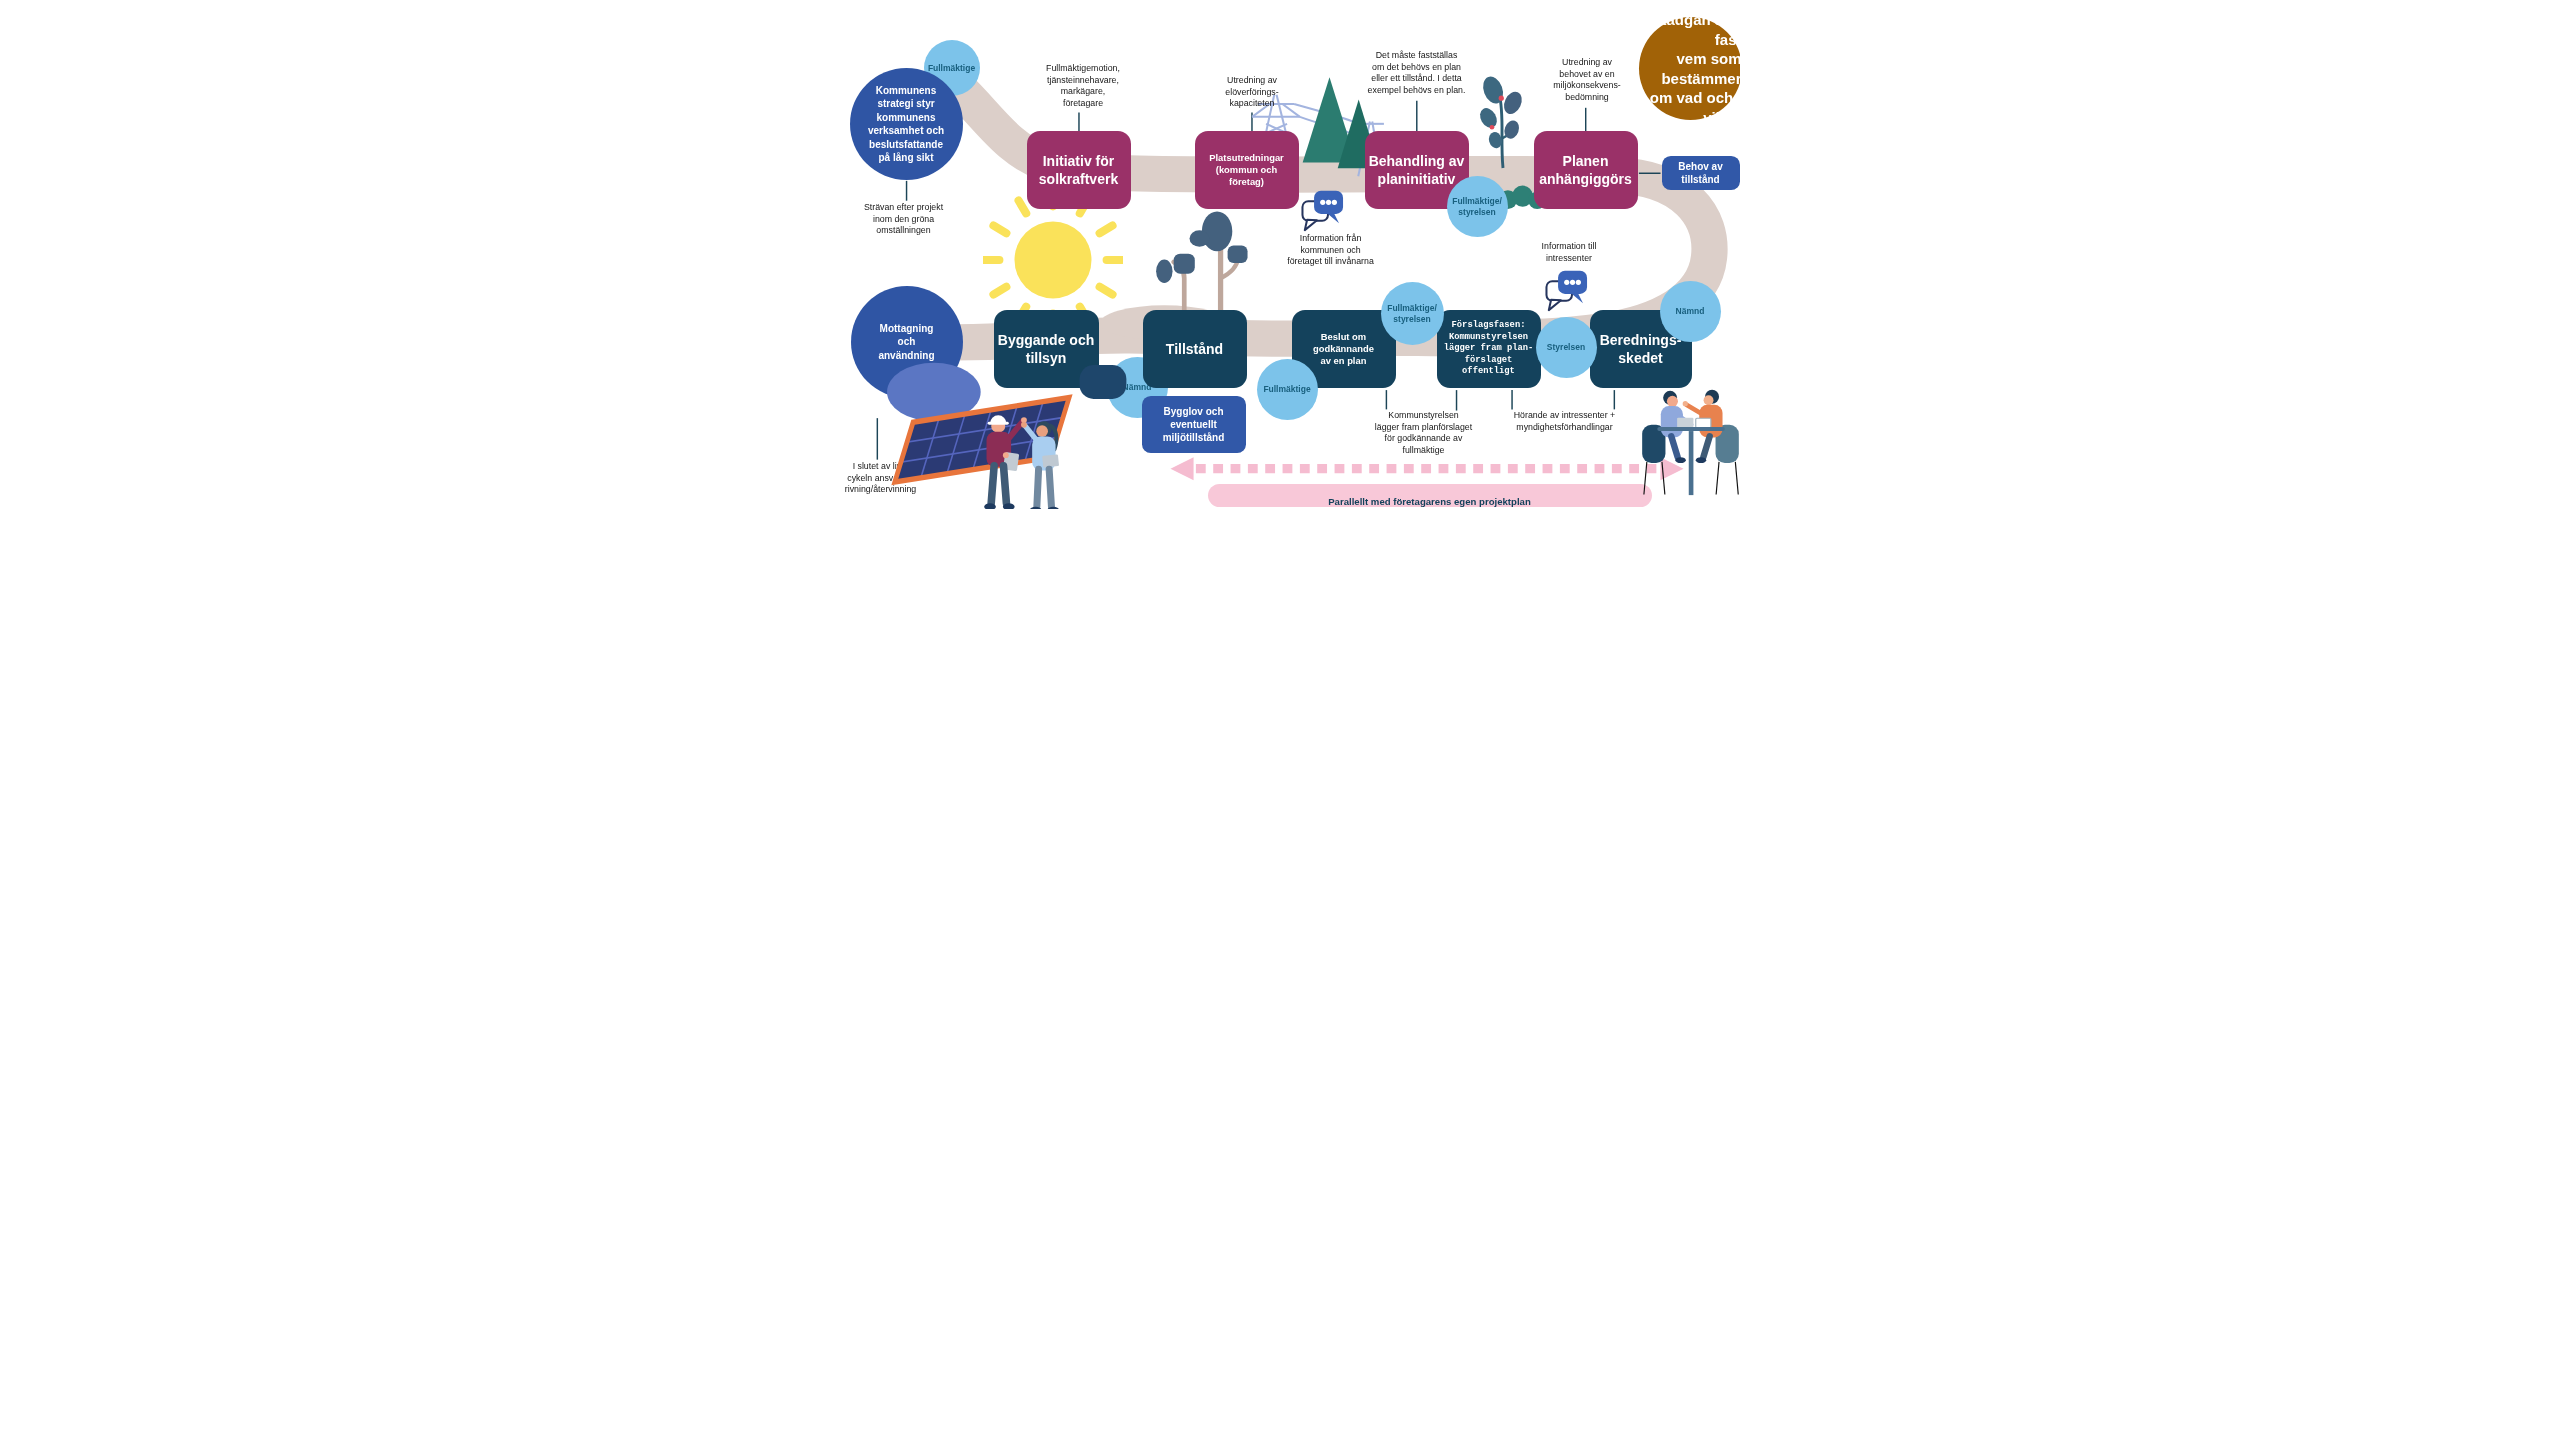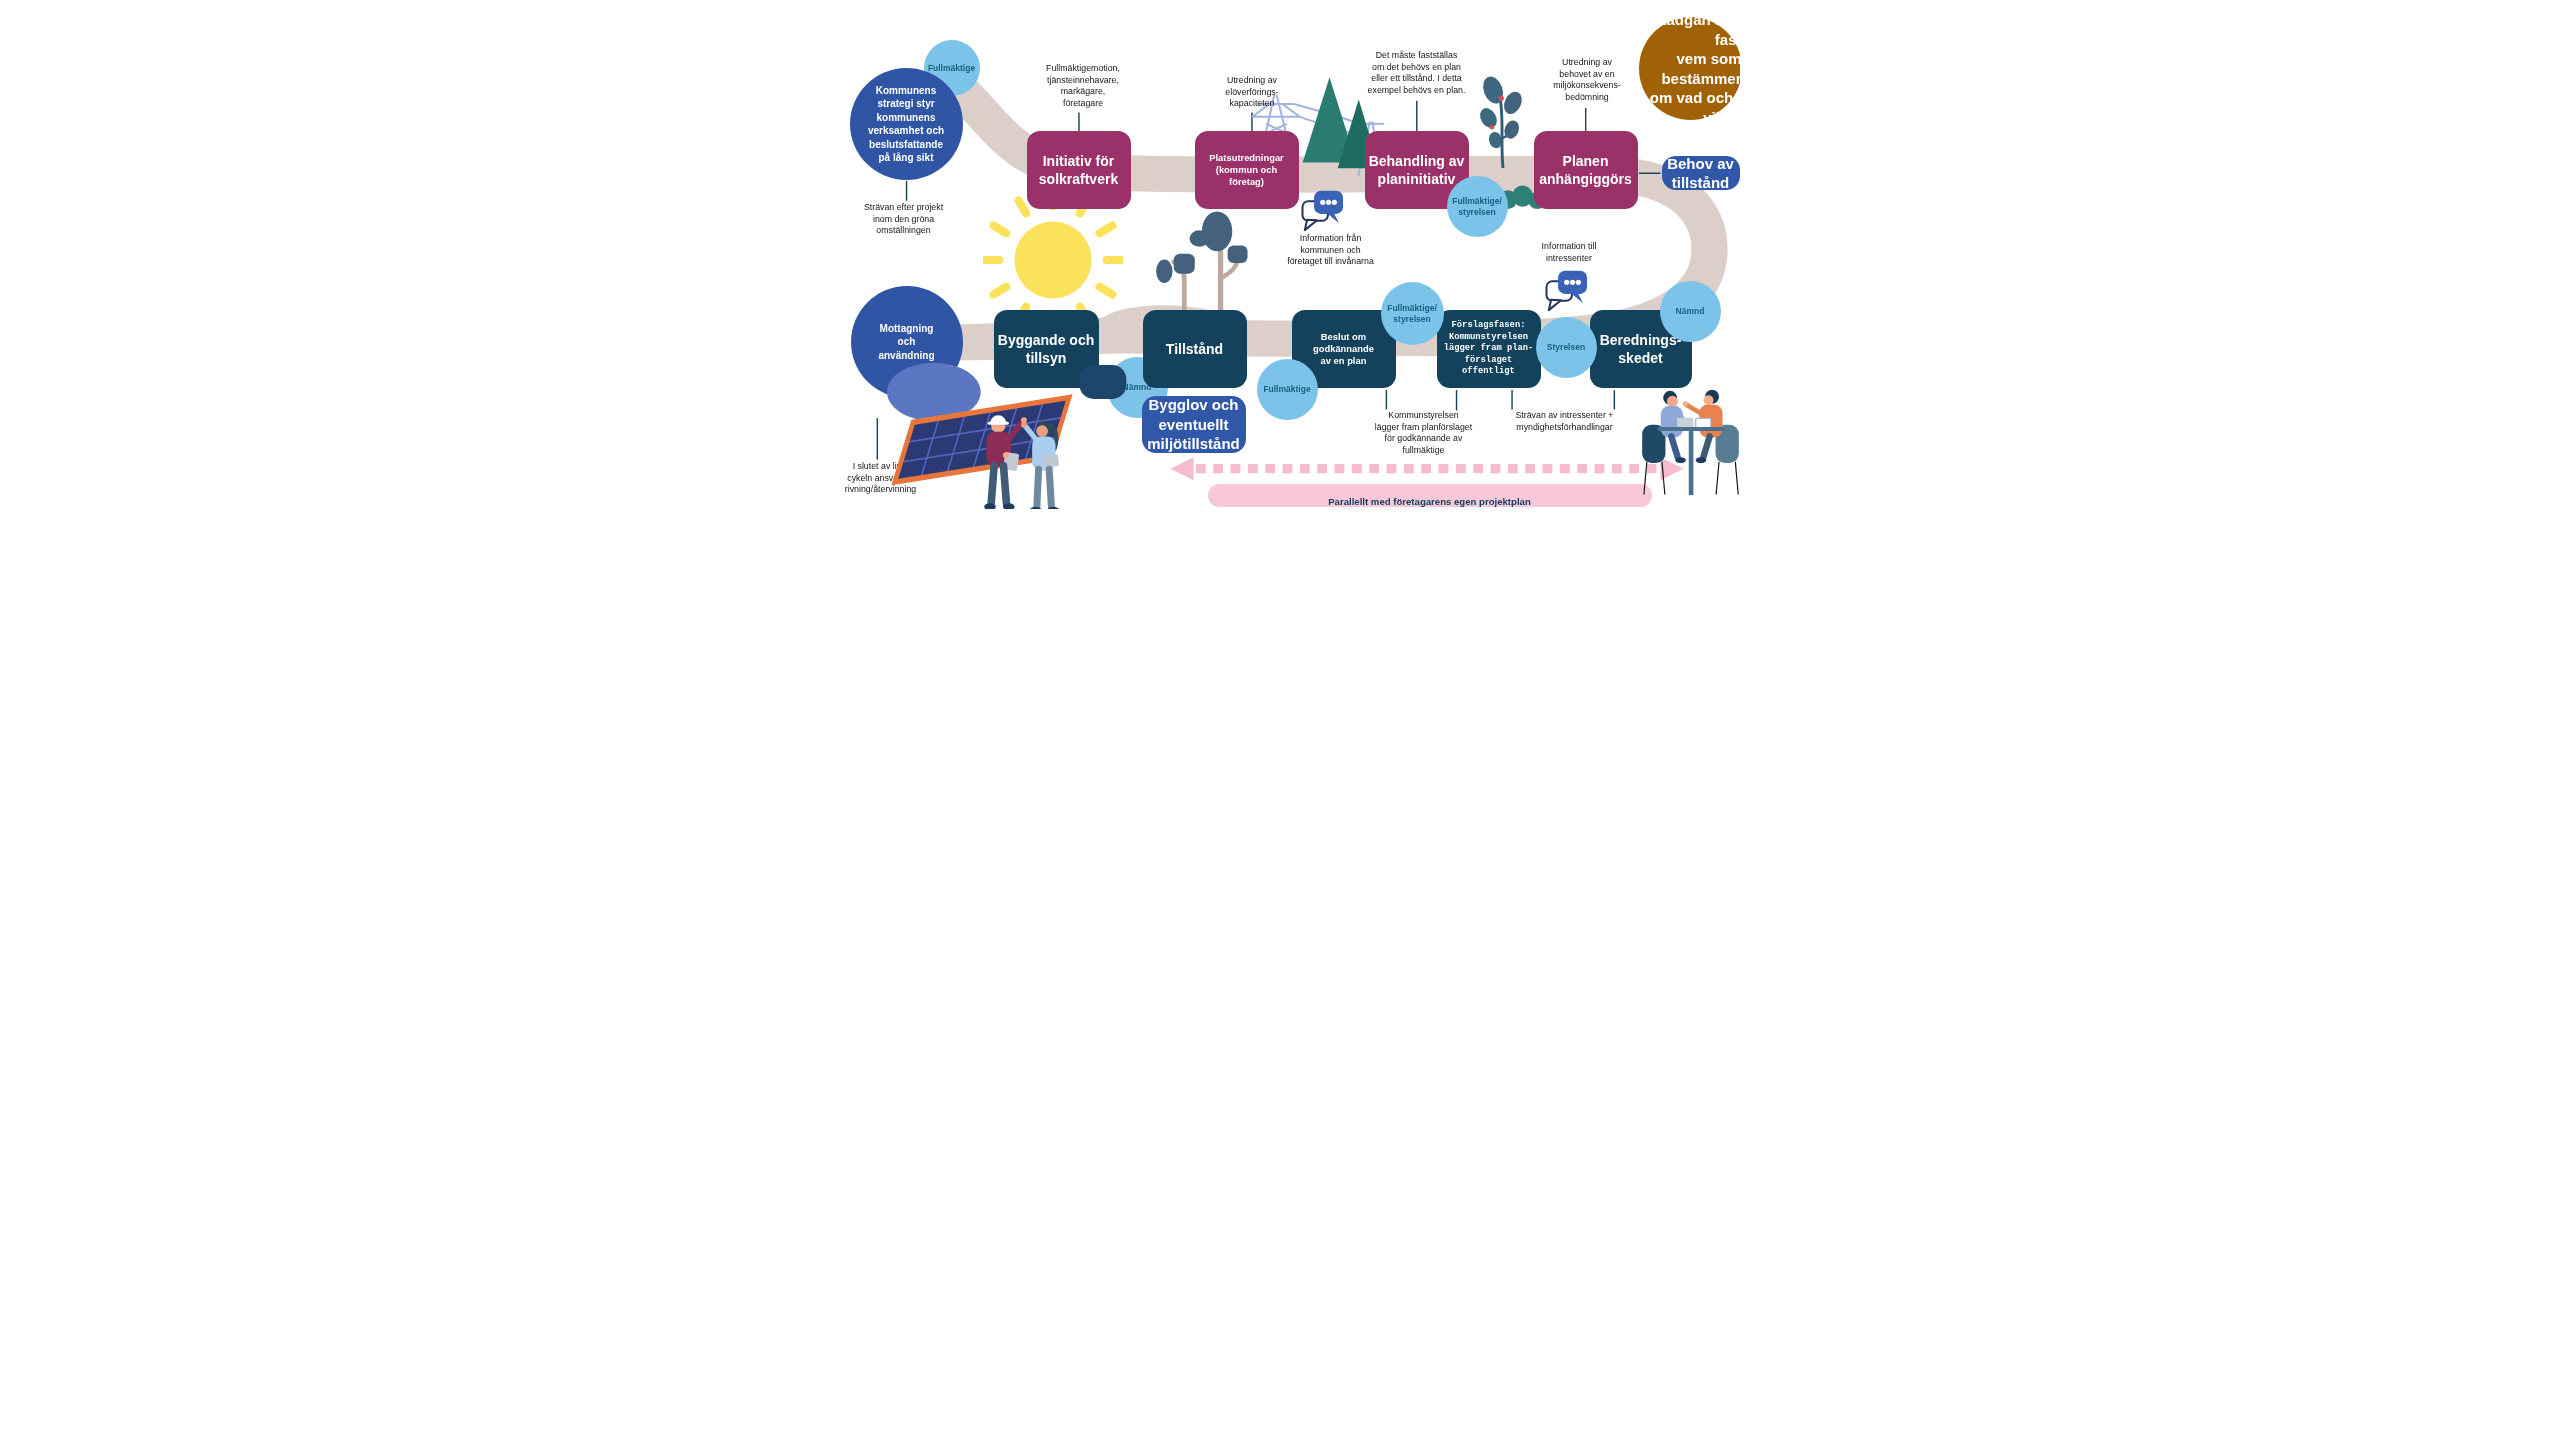--- a/index.html
+++ b/index.html
@@ -8,21 +8,21 @@
   .abs{position:absolute;}
   .z0{z-index:0}.z1{z-index:1}.z2{z-index:2}.z3{z-index:3}
   .title{position:absolute;top:11.7px;left:0;right:0;text-align:center;
          font-size:17.5px;font-weight:700;color:#992E66;letter-spacing:-0.1px;z-index:2;}
   .box{position:absolute;display:flex;align-items:center;justify-content:center;text-align:center;
        color:#ffffff;font-weight:600;font-size:14px;line-height:1.3;border-radius:13px;
        white-space:pre-line;z-index:2;}
   .purple{background:#9A3168;}
   .navy{background:#14425C;}
   .blue{background:#3158A8;border-radius:8.8px;}
-  .fs-155{font-size:15px;border-radius:14px;} .fs-15{font-size:8.8px;} .fs-16{font-size:9.4px;}
+  .fs-155{font-size:10px;} .fs-15{font-size:8.8px;} .fs-16{font-size:9.4px;}
   .circle{position:absolute;border-radius:50%;display:flex;align-items:center;justify-content:center;
           text-align:center;white-space:pre-line;}
   .c-light{background:#7CC3EA;color:#19607F;font-weight:700;font-size:8.5px;line-height:1.25;z-index:3;}
   .c-light.under{z-index:1;}
   .c-dark{background:#2F55A4;color:#ffffff;font-weight:700;font-size:10px;line-height:1.35;z-index:2;}
   .c-orange{background:#a16207;color:#ffffff;font-weight:600;font-size:15px;line-height:1.3;z-index:2;text-align:right;}
   .note{position:absolute;color:#161616;font-size:8.8px;line-height:1.33;text-align:center;
         white-space:pre-line;z-index:2;}
   .pill{position:absolute;background:#F8C8D8;border-radius:11.7px;display:flex;align-items:flex-end;
         justify-content:center;color:#14425C;font-weight:700;font-size:9.6px;z-index:2;}
@@ -229,21 +229,21 @@
 miljötillstånd</div>
 
   <div class="circle c-dark" style="left:14px;top:286px;width:112px;height:112px;"><span style="white-space: pre-line;">Mottagning
 och
 användning</span></div>
 
   <div class="note" style="left: 511px; top: 410px; width: 152px; white-space: pre-line;">Kommunstyrelsen
 lägger fram planförslaget
 för godkännande av
 fullmäktige</div>
-  <div class="note" style="left: 649px; top: 410px; width: 158px; white-space: pre-line;">Strävan av intressenter +
+  <div class="note" style="left: 649px; top: 410px; width: 158px; white-space: pre-line;">Hörande av intressenter +
 myndighetsförhandlingar</div>
   <div class="note" style="left: 0px; top: 461px; width: 88px; white-space: pre-line;">I slutet av livs-
 cykeln ansvar för
 rivning/återvinning</div>
 
   <svg class="abs z1" width="526" height="26" viewBox="0 0 900 45" style="left:327px;top:456px;">
     <line x1="50" y1="22" x2="852" y2="22" stroke="#F5BCD0" stroke-width="16" stroke-dasharray="17 13"></line>
     <polygon points="46,2 46,42 6,22" fill="#F5BCD0"></polygon>
     <polygon points="854,2 854,42 894,22" fill="#F5BCD0"></polygon>
   </svg>

